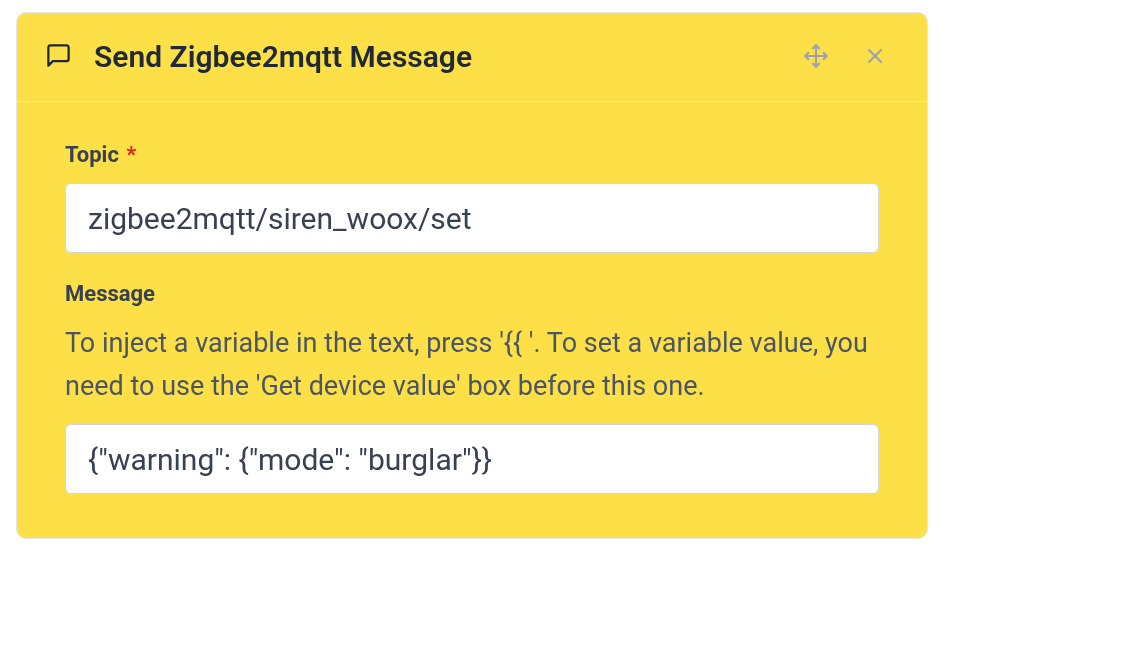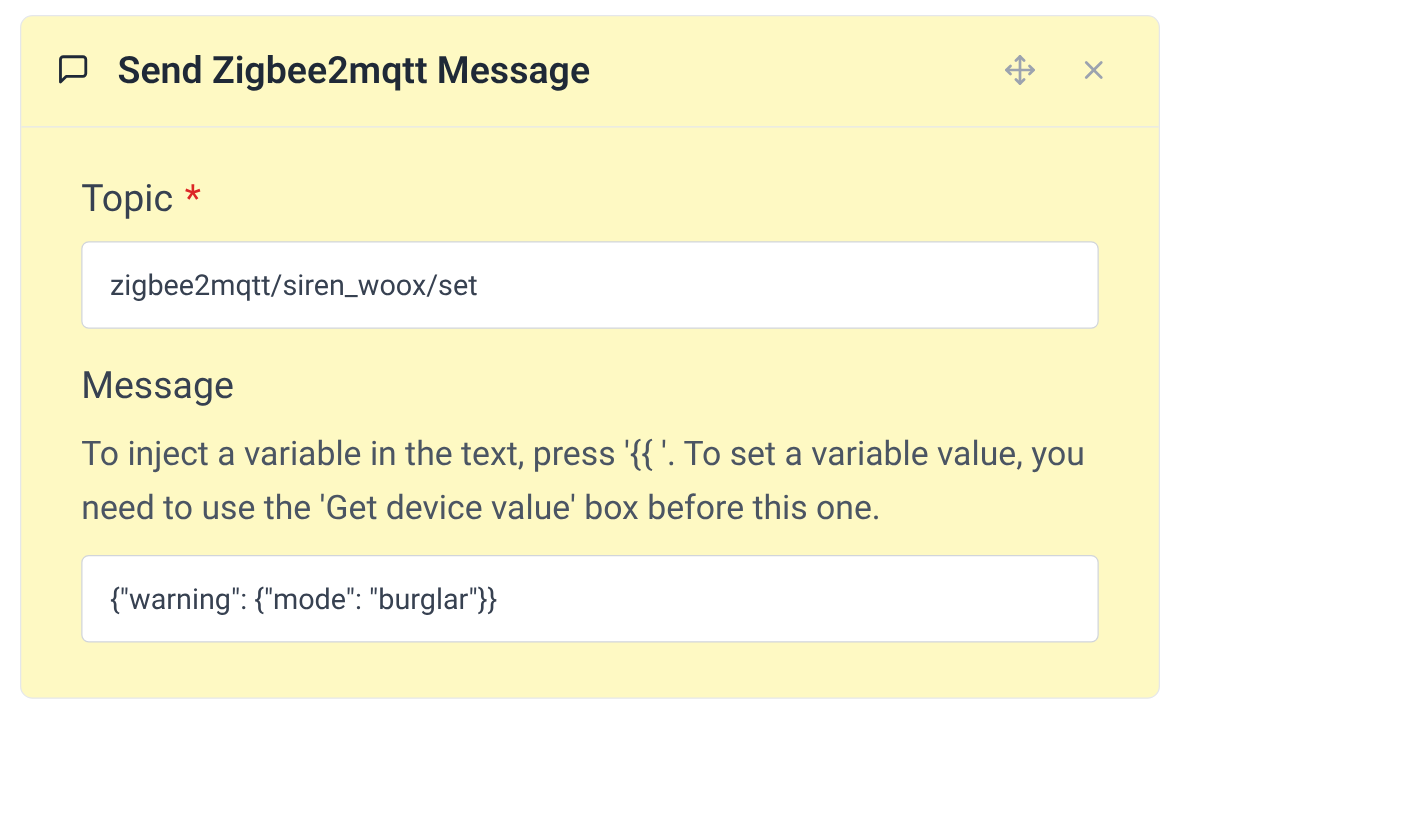--- a/index.html
+++ b/index.html
@@ -9,21 +9,21 @@
     }
     body {
       font-family: -apple-system, BlinkMacSystemFont, "Segoe UI", Roboto, Helvetica, Arial, sans-serif;
       background: #ffffff;
       padding: 12px 16px;
     }
     .card {
       width: 912px;
       border: 1px solid #e5e7eb;
       border-radius: 10px;
-      background: #fef9c3;
+      background: #fde047;
       overflow: hidden;
     }
     .card-header {
       display: flex;
       align-items: center;
       justify-content: space-between;
       padding: 26px 40px 26px 28px;
       border-bottom: 1px solid #e5e7eb;
     }
     .card-header-left {
@@ -62,42 +62,42 @@
     }
     .field-group {
       margin-bottom: 28px;
     }
     .field-group:last-child {
       margin-bottom: 0;
       margin-top: 28px;
     }
     .field-label {
       display: block;
-      font-size: 30px;
-      font-weight: 400;
+      font-size: 22px;
+      font-weight: 700;
       color: #374151;
       margin-bottom: 16px;
     }
     .required-star {
       color: #dc2626;
       margin-left: 2px;
     }
     .field-help {
       font-size: 27px;
       color: #4b5563;
       line-height: 1.6;
       margin-bottom: 16px;
     }
     .text-input {
       width: 100%;
       height: 70px;
       border: 1px solid #d1d5db;
       border-radius: 6px;
       padding: 0 22px;
-      font-size: 23px;
+      font-size: 30px;
       color: #374151;
       background: #ffffff;
       font-family: inherit;
     }
     .text-input::placeholder {
       color: #9ca3af;
     }
   </style>
 </head>
 <body>

